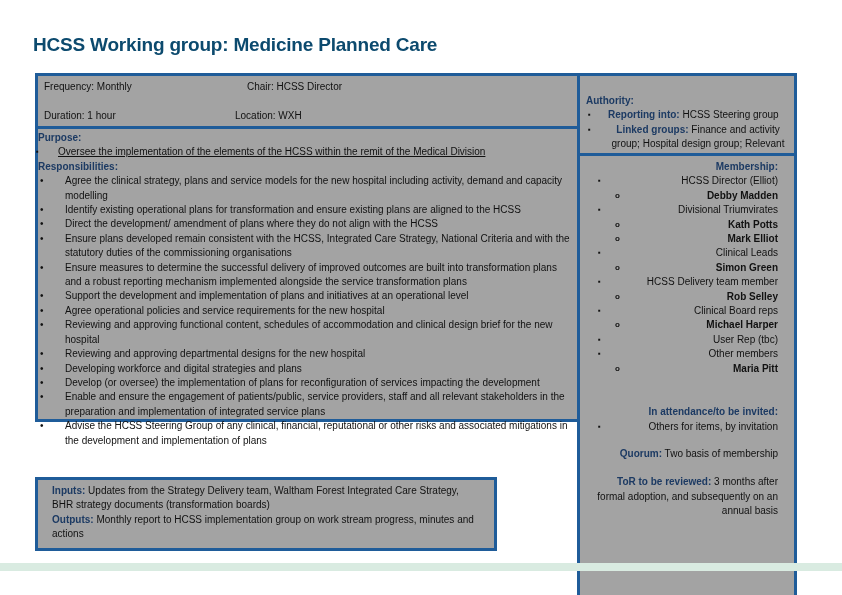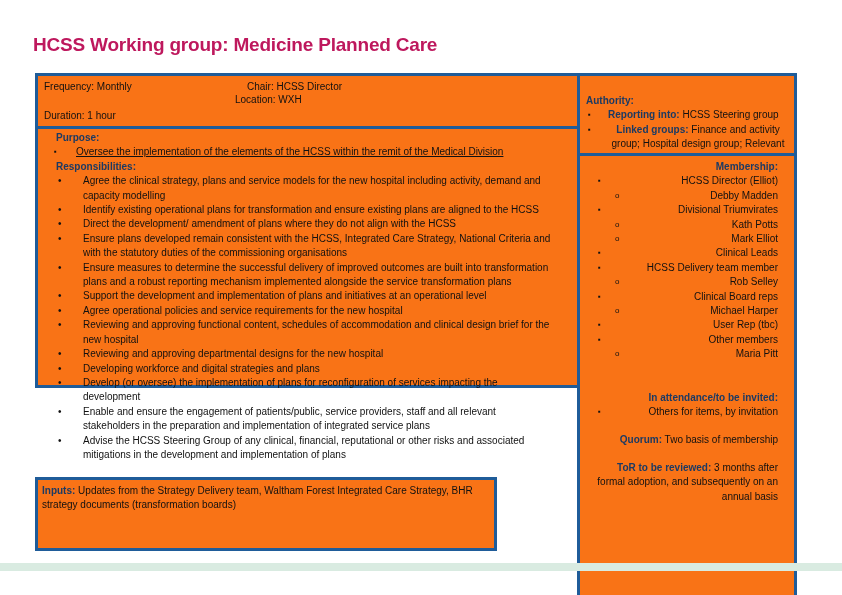--- a/index.html
+++ b/index.html
@@ -1,52 +1,52 @@
 <!DOCTYPE html>
 <html><head>
 <meta charset="utf-8">
 <style>
   html, body { margin:0; padding:0; }
   body { width:842px; height:595px; background:#ffffff; position:relative; overflow:hidden;
          font-family:"Liberation Sans", sans-serif; color:#111; }
-  .title { position:absolute; left:33px; top:34px; font-size:19px; font-weight:bold; color:#be185d; letter-spacing:-0.2px; }
-  .box { position:absolute; border:3px solid #1f5c99; box-sizing:border-box; background:#f97316; }
+  .title { position:absolute; left:33px; top:34px; font-size:19px; font-weight:bold; color:#0c4a6e; letter-spacing:-0.2px; }
+  .box { position:absolute; border:3px solid #1f5c99; box-sizing:border-box; background:#a3a3a3; }
   .lbl { color:#1c3a63; font-weight:bold; }
   .txt { font-size:10px; line-height:14.4px; }
   .row { position:absolute; font-size:10px; }
   ul.b { list-style:none; margin:0; padding:0; }
   ul.b li { position:relative; padding-left:27px; }
   ul.b li::before { content:"\2022"; position:absolute; left:2px; top:0; }
   ul.sq li::before { content:"\25AA"; left:2px; font-size:8px; }
   ul.sub { list-style:none; margin:0; padding:0; }
-  ul.sub li { position:relative; padding-left:41px; }
+  ul.sub li { position:relative; padding-left:41px;font-weight:bold; }
   ul.sub li::before { content:"o"; position:absolute; left:19px; }
   .green-bar { position:absolute; left:0; top:563px; width:842px; height:8px; background:#d9ebe1; }
 </style>
 </head>
 <body>
 
 <div class="title">HCSS Working group: Medicine Planned Care</div>
 
 <div class="box" style="left:35px; top:73px; width:545px; height:56px;">
   <div class="row" style="left:6px; top:5px;">
     <span class="lbl-n">Frequency:</span><span> Monthly</span>
   </div>
   <div class="row" style="left:209px; top:5px;">
     <span>Chair:</span><span> HCSS Director</span>
   </div>
   <div class="row" style="left:6px; top:34px;">
     <span>Duration:</span><span> 1 hour</span>
   </div>
-  <div class="row" style="left:197px; top:18px;">
+  <div class="row" style="left:197px; top:34px;">
     <span>Location:</span><span> WXH</span>
   </div>
 </div>
 
-<div class="box txt" style="left:35px; top:126px; width:545px; height:262px; padding:2px 18px;">
+<div class="box txt" style="left:35px; top:126px; width:545px; height:296px; padding:2px 0;">
   <div class="lbl">Purpose:</div>
   <ul class="b sq" style="margin-left:-4px;">
     <li style="padding-left:24px;text-decoration:underline;">Oversee the implementation of the elements of the HCSS within the remit of the  Medical Division</li>
   </ul>
   <div class="lbl">Responsibilities:</div>
   <ul class="b" style="padding-right:6px;">
     <li>Agree the clinical strategy, plans and service models for the new hospital including activity, demand and capacity modelling</li>
     <li>Identify existing operational plans for transformation and ensure existing plans are aligned to the HCSS</li>
     <li>Direct the development/ amendment of plans where they do not align with the HCSS</li>
     <li>Ensure plans developed remain consistent with the HCSS, Integrated Care Strategy, National Criteria and with the statutory duties of the commissioning organisations</li>
@@ -55,23 +55,26 @@
     <li>Agree operational policies and service requirements for the new hospital</li>
     <li>Reviewing and approving functional content, schedules of accommodation and clinical design brief for the new hospital</li>
     <li>Reviewing and approving departmental designs for the new hospital</li>
     <li>Developing workforce and digital strategies and plans</li>
     <li>Develop (or oversee) the implementation of plans for reconfiguration of services impacting the development</li>
     <li>Enable and ensure the engagement of patients/public, service providers, staff  and all relevant stakeholders in the preparation and implementation of integrated service plans</li>
     <li>Advise the HCSS Steering Group of any clinical, financial, reputational or other risks and associated mitigations in the development and implementation of plans</li>
   </ul>
 </div>
 
-<div class="box txt" style="left:35px; top:477px; width:462px; height:74px; padding:4px 4px;">
+<div class="box txt" style="left:35px; top:477px; width:462px; height:74px; padding:4px 14px;">
   <div>
     <span class="lbl">Inputs:</span><span> Updates from the Strategy Delivery team, Waltham Forest Integrated Care Strategy, BHR strategy documents (transformation boards)</span>
+  </div>
+  <div>
+    <span class="lbl">Outputs:</span><span> Monthly report to HCSS implementation group on work stream progress, minutes and actions</span>
   </div>
 </div>
 
 <div class="box txt" style="left:577px; top:73px; width:220px; height:83px; padding:18px 6px;">
   <div class="lbl">Authority:</div>
   <ul class="b sq">
     <li style="padding-left:22px;"><span class="lbl">Reporting into:</span><span> HCSS Steering group</span></li>
     <li style="padding-left:22px;text-align:center;"><span class="lbl">Linked groups:</span><span> Finance and activity group; Hospital design group; Relevant service user groups</span></li>
   </ul>
 </div>
@@ -83,20 +86,21 @@
       <ul class="sub" style="margin-left:-22px;">
           <li>Debby Madden</li>
         </ul></li>
     <li style="padding-left:22px;"><span>Divisional Triumvirates</span>
       <ul class="sub" style="margin-left:-22px;">
           <li>Kath Potts</li>
           <li>Mark Elliot</li>
         </ul></li>
     <li style="padding-left:22px;"><span>Clinical Leads</span>
       <ul class="sub" style="margin-left:-22px;">
+          <li>Simon Green</li>
         </ul></li>
     <li style="padding-left:22px;"><span>HCSS Delivery team member</span>
       <ul class="sub" style="margin-left:-22px;">
           <li>Rob Selley</li>
         </ul></li>
     <li style="padding-left:22px;"><span>Clinical Board reps</span>
       <ul class="sub" style="margin-left:-22px;">
           <li>Michael Harper</li>
         </ul></li>
     <li style="padding-left:22px;"><span>User Rep (tbc)</span></li>

